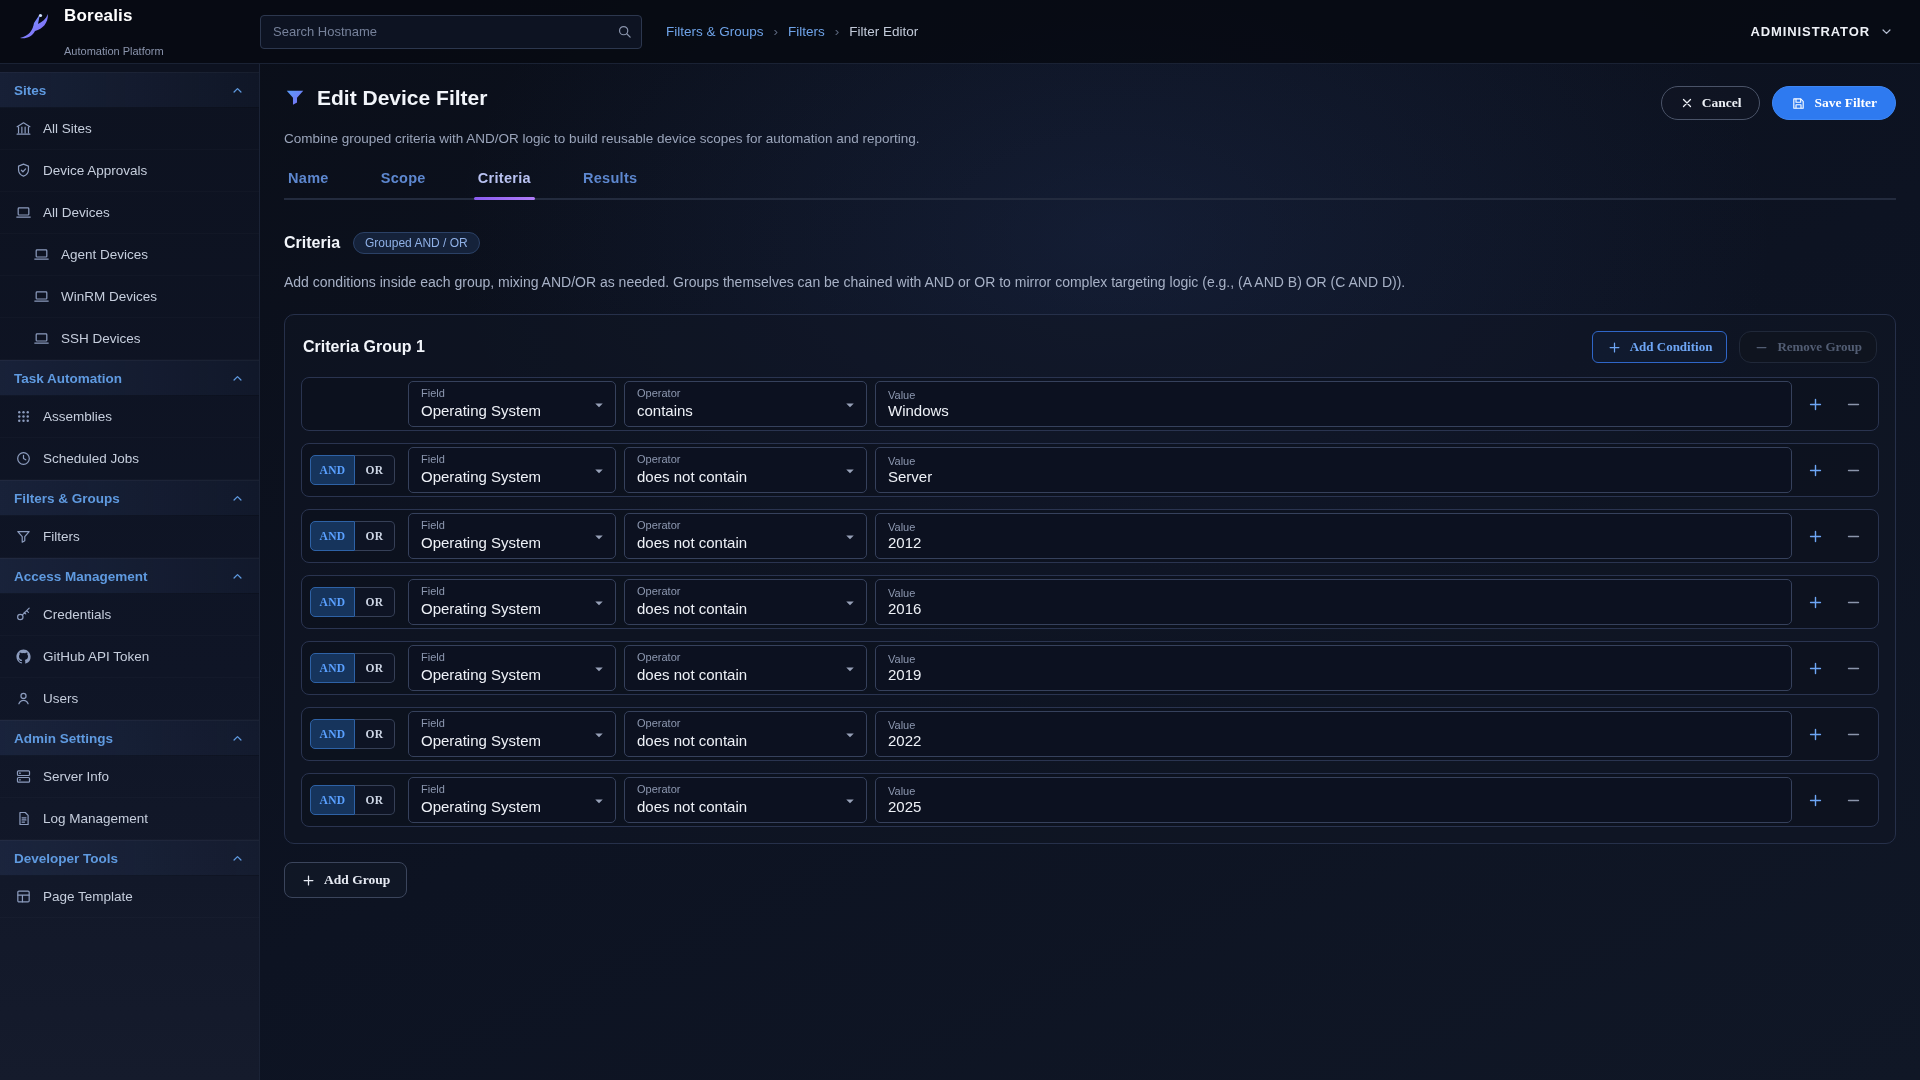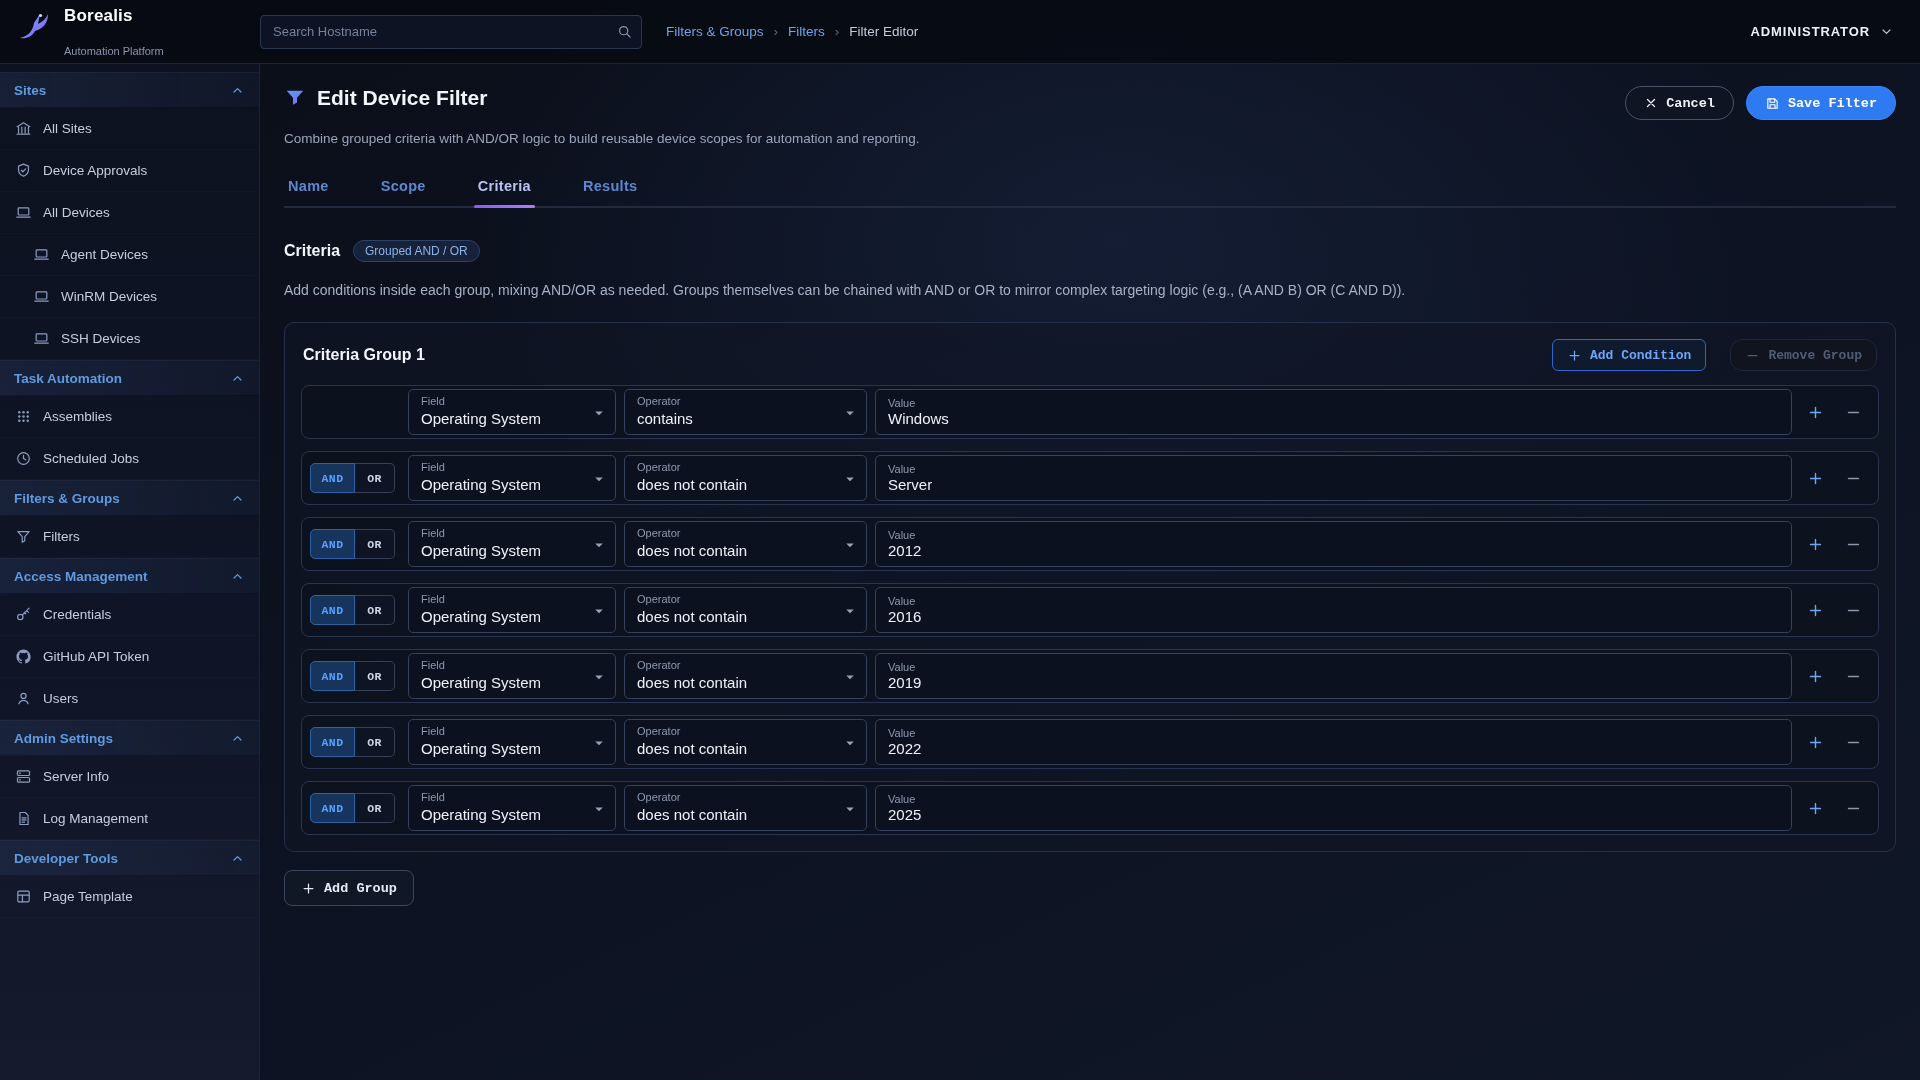--- a/index.html
+++ b/index.html
@@ -33,36 +33,36 @@
   .side-item{height:42px;display:flex;align-items:center;gap:11px;padding:0 14px;color:#c6cedd;font-size:13.5px;cursor:pointer;border-bottom:1px solid rgba(255,255,255,.02)}
   .side-item .icn{color:#8c9cbe;display:flex;width:18px;justify-content:center}
   .side-item.indent{padding-left:32px}
   .icn svg{display:block}
   
   .main{padding:22px 24px 0;overflow:hidden}
   .page-head{display:flex;justify-content:space-between;align-items:flex-start}
   .page-title{display:flex;align-items:center;gap:11px;font-size:21px;font-weight:700;color:#f2f5fa}
   .page-sub{margin-top:11px;font-size:13.5px;color:#9aa4ba}
   .head-actions{display:flex;gap:12px;align-items:center}
-  button{font-family:Liberation Mono, monospace}
+  button{font-family:Liberation Serif, serif}
   .btn{display:inline-flex;align-items:center;gap:8px;cursor:pointer;font-weight:600}
   .btn-cancel{border:1px solid #4a5368;background:rgba(17,22,35,.7);color:#eef1f7;border-radius:17px;height:34px;padding:0 18px;font-size:13.5px}
   .btn-save{background:#2e7af0;border:1px solid #3d86f4;color:#fff;border-radius:17px;height:34px;padding:0 18px;font-size:13.5px}
-  .tabs{display:flex;margin-top:32px;border-bottom:2px solid #232b3e}
+  .tabs{display:flex;margin-top:24px;border-bottom:2px solid #232b3e}
   .tab{padding:0 4px 12px;margin-right:44px;font-size:14.5px;font-weight:700;color:#5d87cf;cursor:pointer;position:relative;letter-spacing:.3px}
   .tab.active{color:#b9c2f2}
   .tab.active::after{content:"";position:absolute;left:0;right:0;bottom:-2px;height:3px;border-radius:2px;background:linear-gradient(90deg,#8a5cf0,#b07cf8)}
   .criteria-head{display:flex;align-items:center;gap:13px;margin-top:32px}
   .criteria-head h2{font-size:16px;font-weight:700;color:#f2f5fa}
   .badge{font-size:12px;color:#8fb0e6;background:#15223a;border:1px solid #2b4166;border-radius:11px;padding:3px 11px}
   .desc{margin-top:20px;font-size:14px;color:#a7b1c6}
   .group-card{margin-top:24px;background:rgba(17,22,37,.55);border:1px solid #26304a;border-radius:10px;padding:16px}
   .group-head{display:flex;justify-content:space-between;align-items:center;margin-bottom:14px;padding:0 2px}
   .group-head h3{font-size:16px;font-weight:700;color:#f2f5fa}
-  .group-actions{display:flex;gap:24px}
+  .group-actions{display:flex;gap:12px}
   .btn-add-cond{border:1px solid #2f66c8;color:#6ea6f5;background:rgba(21,37,66,.35);border-radius:6px;height:32px;padding:0 14px;font-size:13px}
   .btn-remove-group{border:1px solid #202839;color:#525d73;background:#0f141f;border-radius:12px;height:32px;padding:0 14px;font-size:13px;cursor:default}
   .cond-list{display:flex;flex-direction:column;gap:12px}
   .cond-row{height:54px;border:1px solid #2a3450;border-radius:8px;background:rgba(12,16,27,.45);display:flex;align-items:center;padding:0 10px 0 8px;gap:8px}
   .joiner{width:90px;flex:none;display:flex}
   .joiner.hidden{visibility:hidden}
   .jbtn{height:30px;font-size:11.5px;font-weight:700;cursor:pointer;letter-spacing:.4px}
   .j-and{width:45px;background:#16345c;border:1px solid #2e62a6;color:#5aa0ff;border-radius:5px 0 0 5px}
   .j-or{width:40px;background:#0e1424;border:1px solid #364057;border-left:none;color:#cdd5e4;border-radius:0 5px 5px 0}
   .fbox{height:46px;background:#0c1120;border:1px solid #36415c;border-radius:5px;display:flex;flex-direction:column;justify-content:center;padding:0 12px;position:relative}

